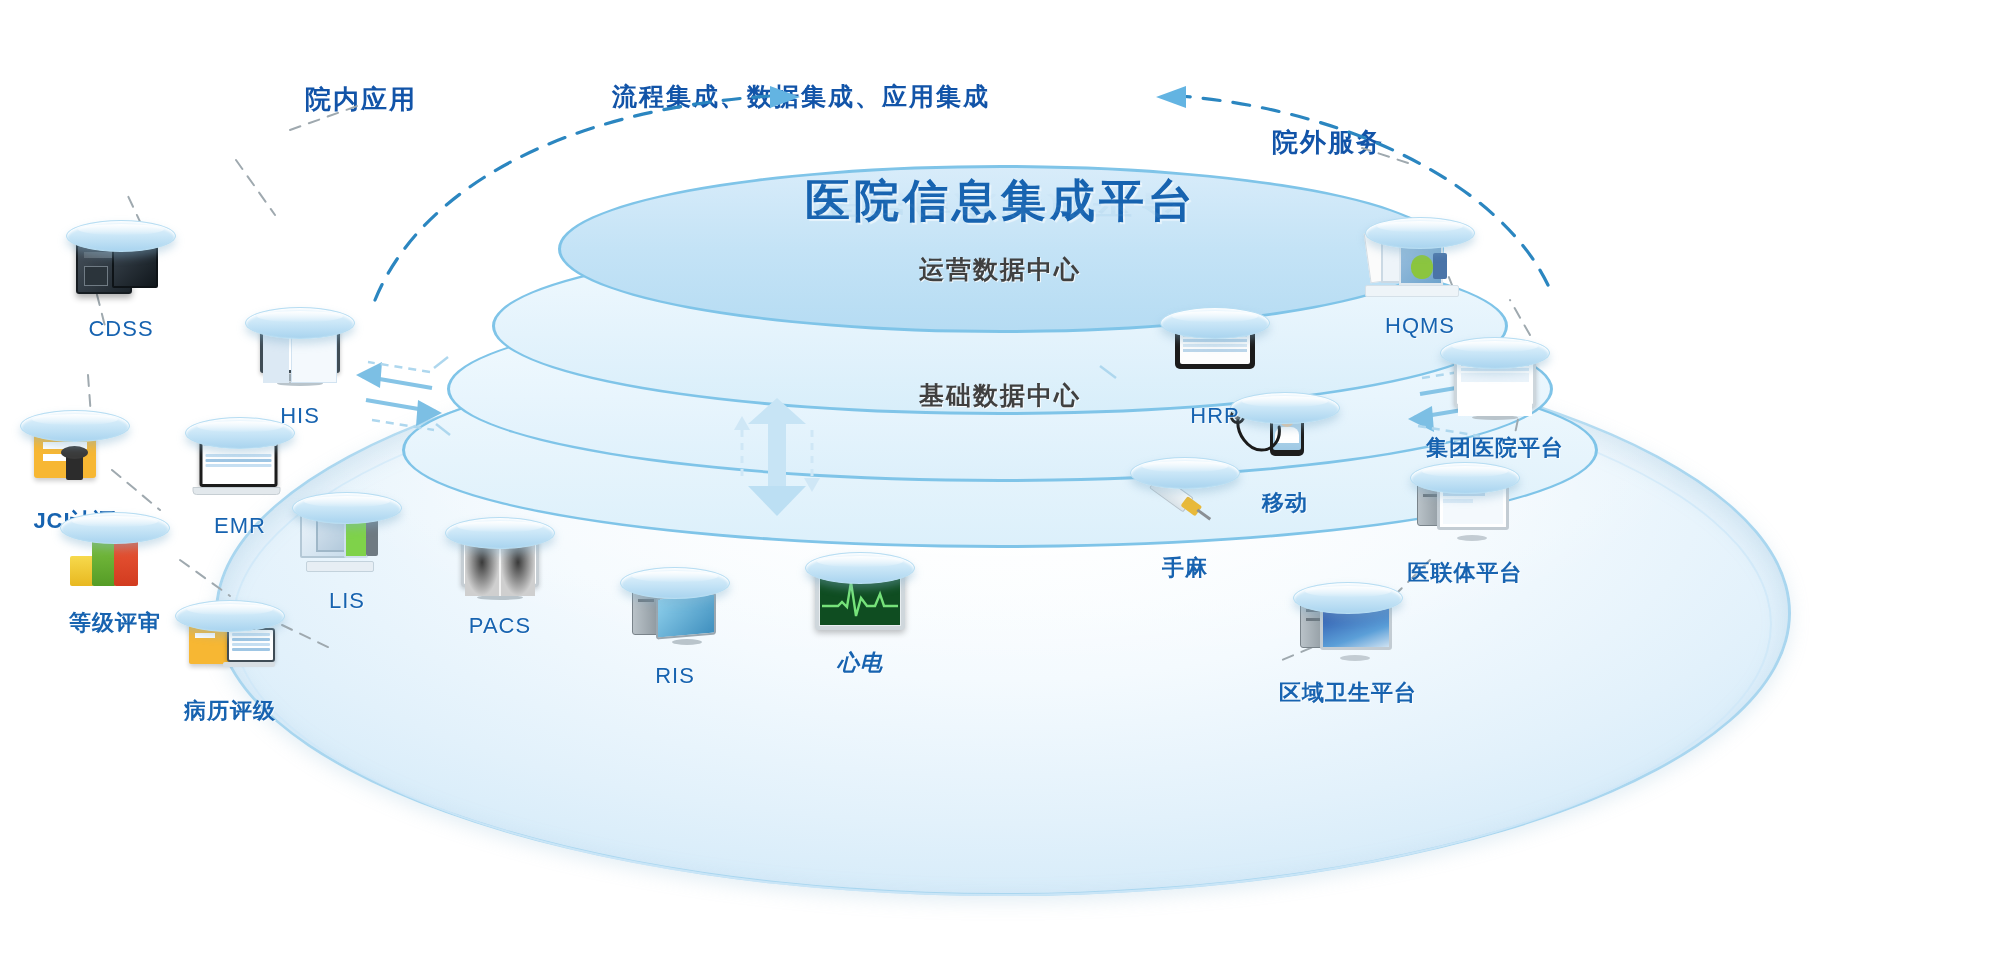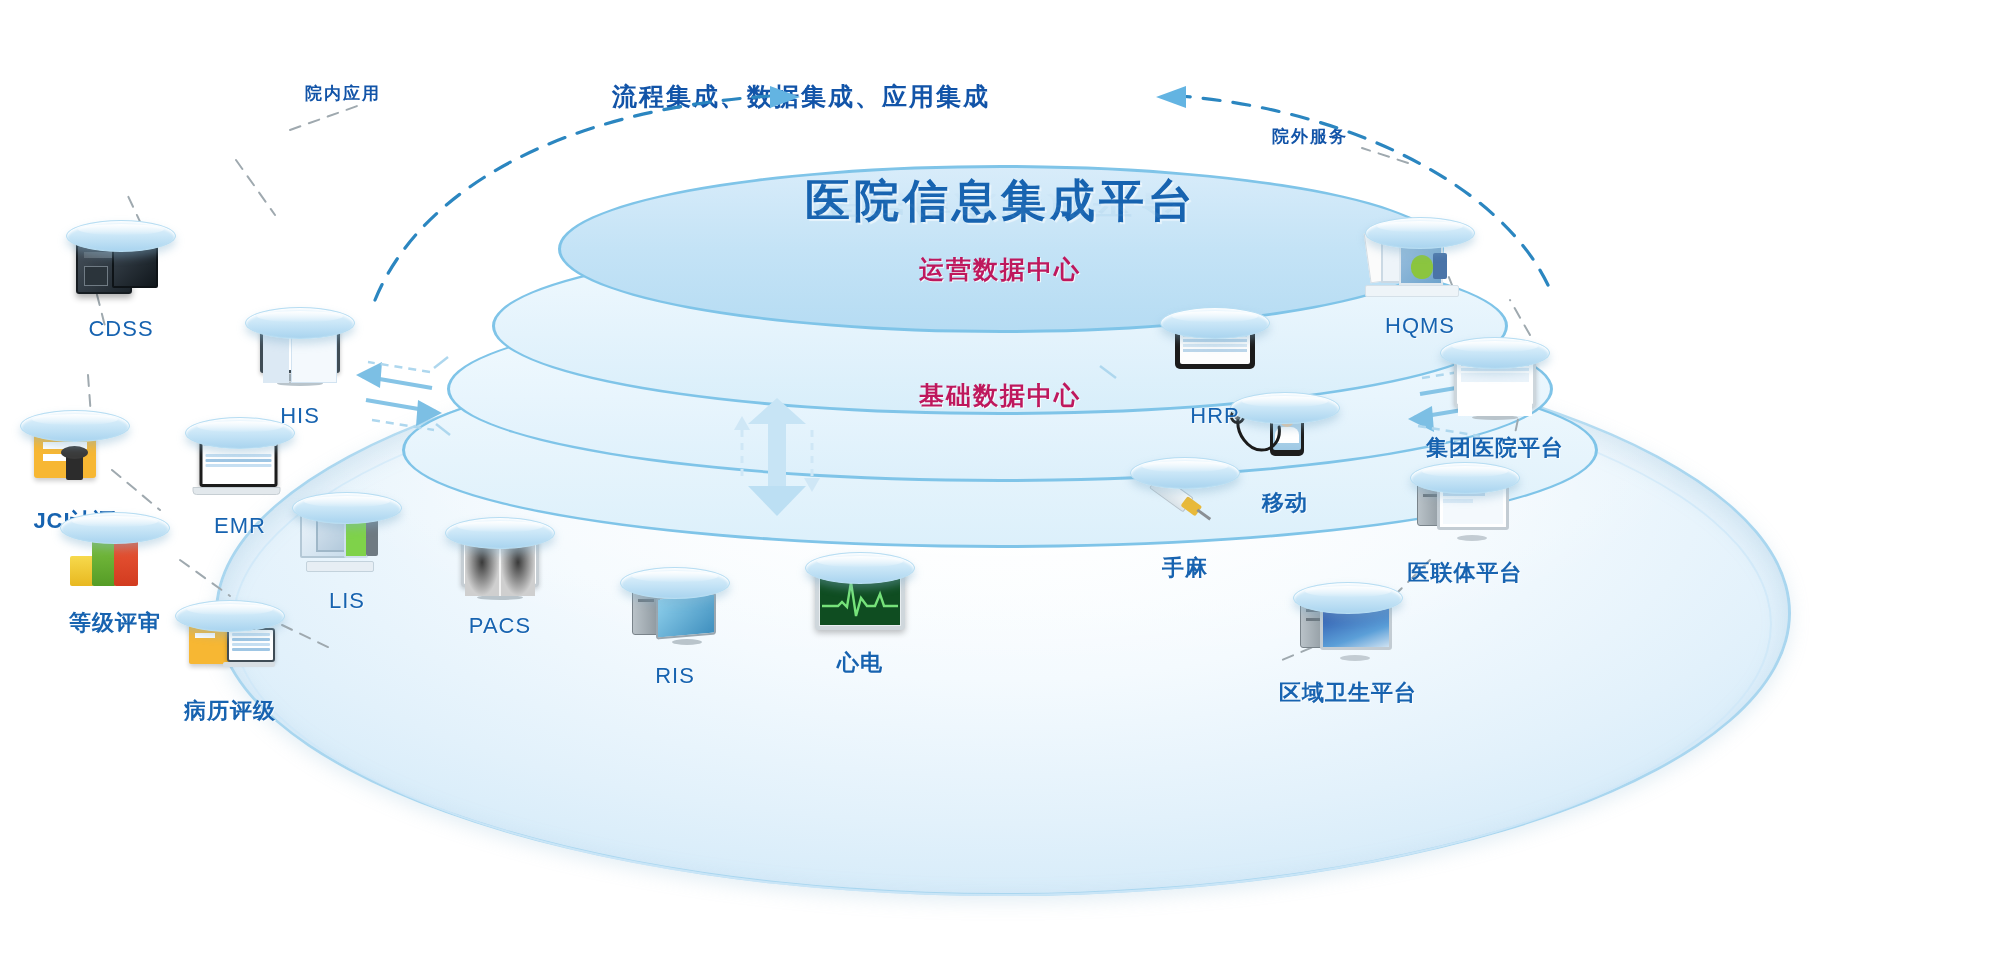--- a/index.html
+++ b/index.html
@@ -46,21 +46,21 @@
   #disc2{left:492px;top:237px;width:1016px;height:178px;}
   #disc2 .top{background:linear-gradient(180deg,#f2fafe 0%,#e4f3fc 55%,#d8eefa 100%);}
   #disc2 .edge{top:14px;height:178px;background:linear-gradient(180deg,#d2ecf9,#b6ddf2);z-index:-1;}
   
   #disc1{left:558px;top:165px;width:886px;height:168px;}
   #disc1 .top{background:linear-gradient(180deg,#d8ecfa 0%,#c4e3f6 50%,#b6dcf3 100%);}
   #disc1 .edge{top:14px;height:168px;background:linear-gradient(180deg,#aed8f1,#93cbe9);z-index:-1;}
 
   .disc-label{
     position:absolute;width:100%;text-align:center;
-    color:#be185d;font-weight:bold;letter-spacing:2px;
+    color:#404040;font-weight:bold;letter-spacing:2px;
     text-shadow:1px 1px 0 rgba(255,255,255,.85);
     pointer-events:none;
   }
   .platform-title{
     position:absolute;left:558px;top:171px;width:886px;text-align:center;
     font-size:45px;font-weight:bold;color:#1763b0;letter-spacing:4px;
     text-shadow:2px 2px 1px rgba(255,255,255,.55);
   }
   .platform-reflect{
     position:absolute;left:558px;top:222px;width:886px;text-align:center;
@@ -69,21 +69,21 @@
     -webkit-mask-image:linear-gradient(to bottom,rgba(0,0,0,.55),rgba(0,0,0,0));
             mask-image:linear-gradient(to bottom,rgba(0,0,0,.55),rgba(0,0,0,0));
     pointer-events:none;
   }
   #lbl-ops{left:492px;top:253px;width:1016px;font-size:25px;}
   #lbl-clin{left:447px;top:323px;width:1106px;font-size:25px;}
   #lbl-base{left:402px;top:379px;width:1196px;font-size:25px;}
   #lbl-biz{left:402px;top:460px;width:1196px;font-size:25px;color:#1461ad;}
 
   
-  .heading{position:absolute;font-size:17px;font-weight:bold;color:#1254a8;letter-spacing:2px;
+  .heading{position:absolute;font-size:26px;font-weight:bold;color:#1254a8;letter-spacing:2px;
            text-shadow:1px 1px 0 rgba(255,255,255,.8);white-space:nowrap;}
   #h-top{left:612px;top:80px;font-size:25px;}
   #h-in{left:305px;top:82px;}
   #h-out{left:1272px;top:125px;}
 
   
   .node{position:absolute;width:150px;text-align:center;}
   .pedestal{
     position:relative;width:108px;height:30px;margin:0 auto;border-radius:50%;
     background:linear-gradient(180deg,#e8f5fd 0%,#cde8f8 45%,#a9d4ef 100%);
@@ -364,21 +364,21 @@
             <b></b>
           </div>
         <div style="position:absolute;left:56px;top:22px;width:56px;height:38px;background:linear-gradient(135deg,#8fd0ec,#3f8fbe);border:2px solid #9aa7b0;border-radius:3px;transform:skewY(-5deg);"></div>
         <div style="position:absolute;left:72px;bottom:2px;width:30px;height:6px;background:#b9c4cb;border-radius:50%;"></div>
       </div>
       <div class="pedestal" style="margin-top:62px;"></div>
     </div>
     <div class="nlabel">RIS</div>
   </div>
 
-  <div class="node" style="left:785px;top:490px;">
+  <div class="node" style="left:785px;top:490px;font-style:italic;">
     <div class="nodewrap">
       <div class="art">
         <div class="mon" style="top:8px;">
           <div style="width:82px;height:56px;background:#e9eef1;border:4px solid #cfd7dc;border-radius:4px;box-shadow:0 3px 6px rgba(0,0,0,.25);">
             <div style="position:absolute;inset:5px;background:#0f4d21;overflow:hidden;">
               <svg viewBox="0 0 80 44" style="width:100%;height:100%;">
                 <polyline points="2,30 18,30 22,26 27,31 31,6 36,40 41,22 47,30 55,30 60,18 64,30 78,30" fill="none" stroke="#76e27a" stroke-width="2.4"></polyline>
               </svg>
             </div>
           </div>

